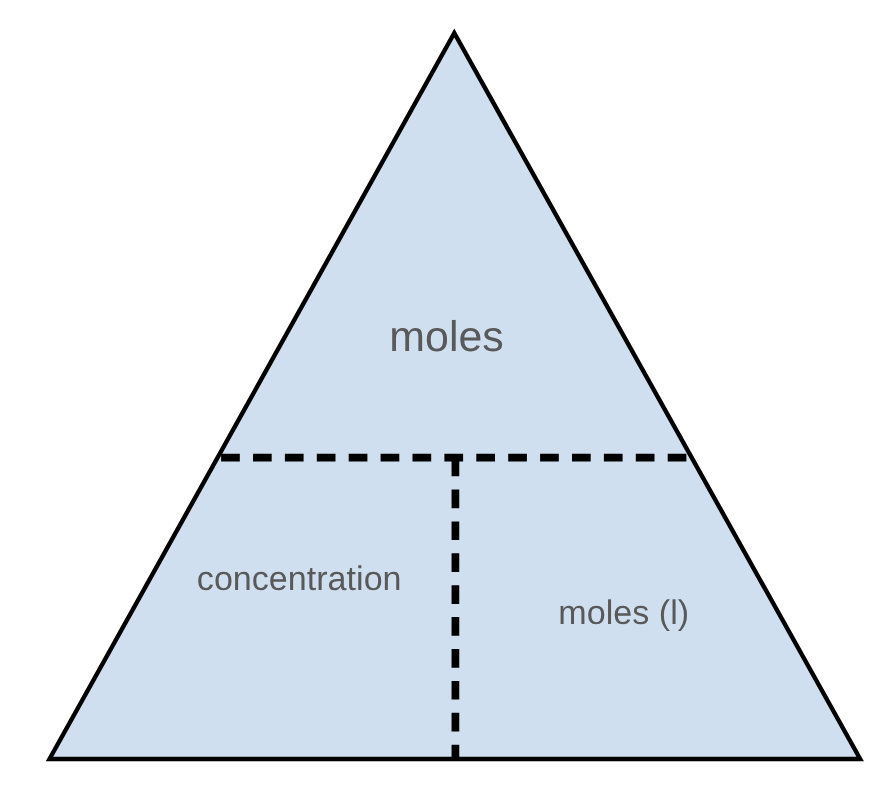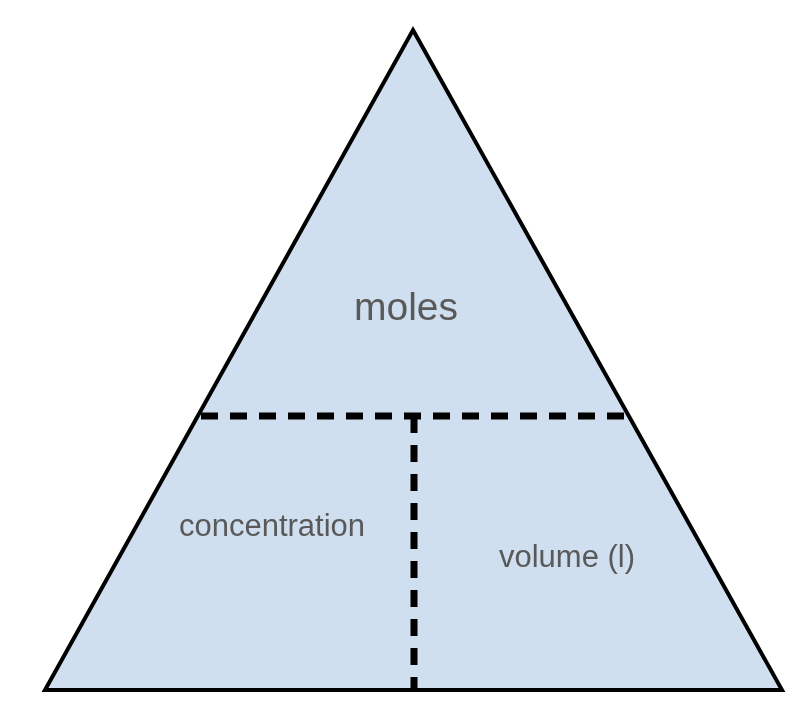--- a/index.html
+++ b/index.html
@@ -74,15 +74,15 @@
 
     <line x1="414" y1="416" x2="414" y2="690" stroke="#000000" stroke-width="7" stroke-dasharray="17 12"></line>
   </svg>
 
   <div class="label" id="label-moles">moles</div>
 
   <div class="label" id="label-concentration">
     <span class="name-line">concentration</span>
   </div>
 
-  <div class="label" id="label-volume">volume (l)</div>
+  <div class="label" id="label-volume">moles (l)</div>
 
 </div>
 
 </body></html>

